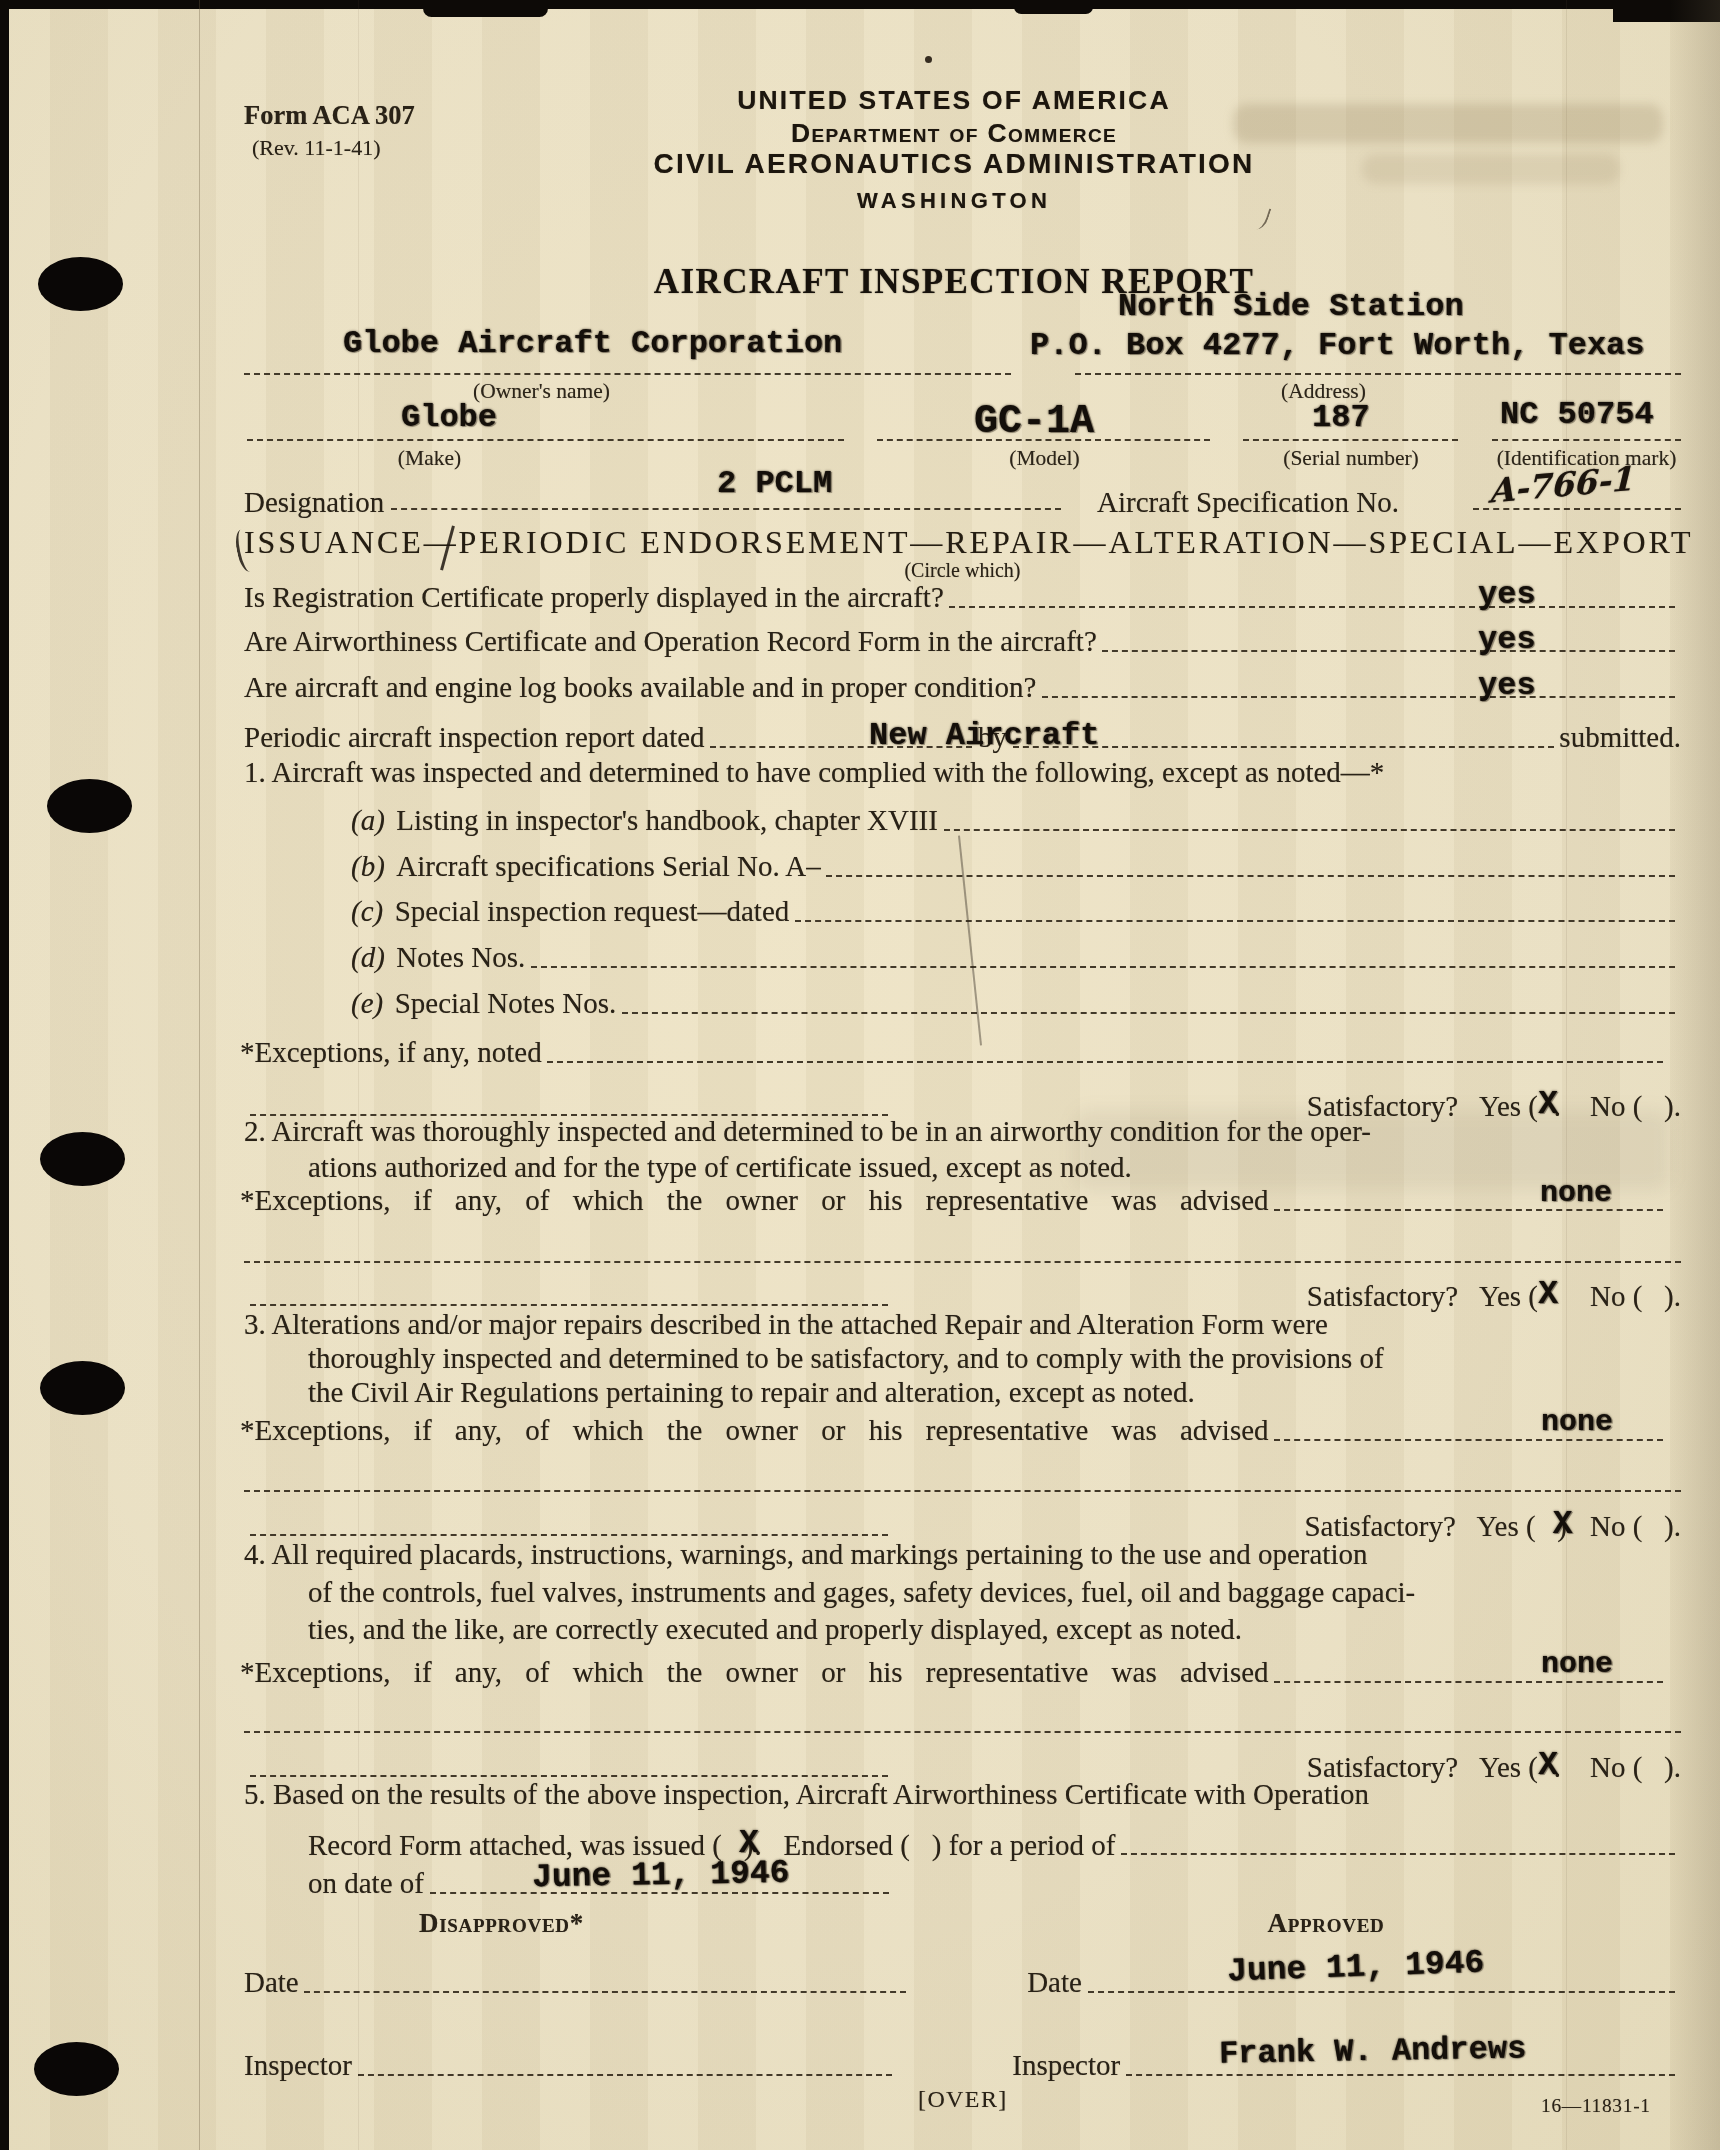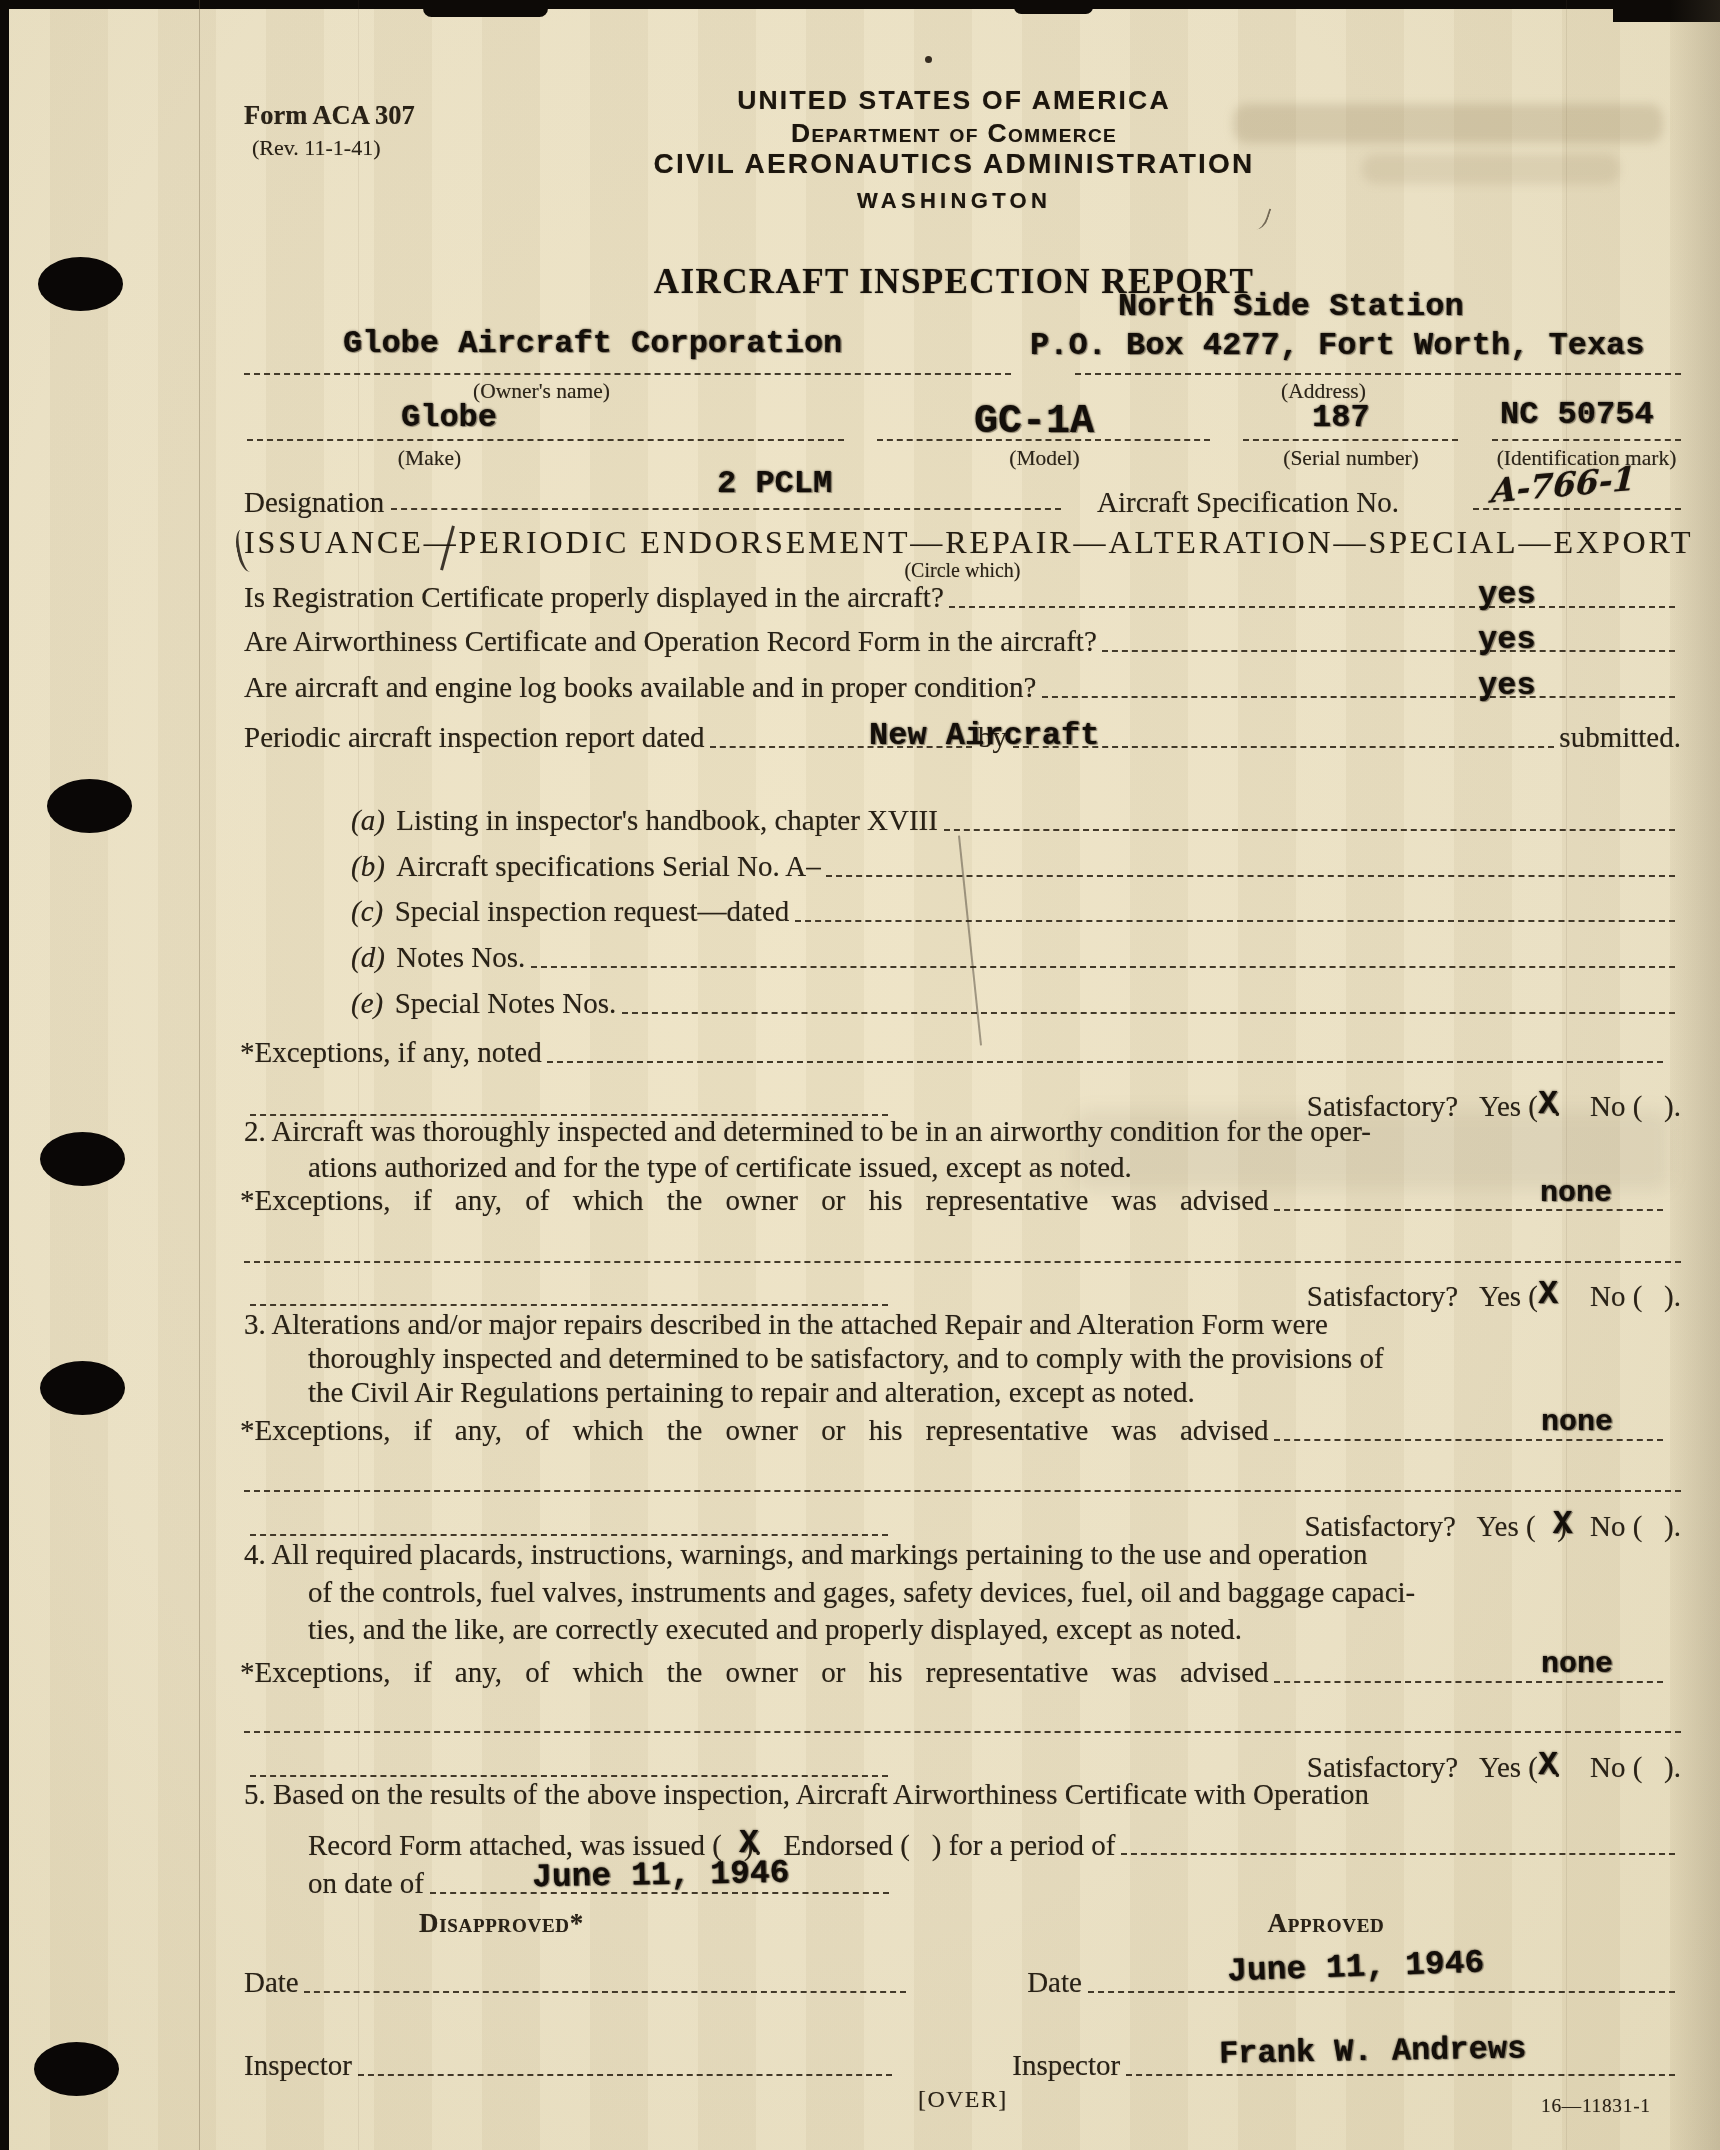--- a/index.html
+++ b/index.html
@@ -125,20 +125,23 @@
   <div class="row" style="top:671px;">
     <span class="t">Are aircraft and engine log books available and in proper condition?</span><span class="dl"></span>
   </div>
   <div class="type" style="left:1478px;top:667px;font-size:32px;">yes</div>
 
   <div class="row" style="top:721px;">
     <span class="t">Periodic aircraft inspection report dated</span><span class="dlw" style="width:262px;"></span><span class="t">by</span><span class="dl"></span><span class="t">submitted.</span>
   </div>
   <div class="type" style="left:869px;top:717px;font-size:32px;">New Aircraft</div>
 
+  <div class="row" style="top:756px;">
+    <span class="t">1. Aircraft was inspected and determined to have complied with the following, except as noted—*</span>
+  </div>
   <div class="row sub" style="top:804px;">
     <span class="t lt">(a)</span><span class="t">Listing in inspector's handbook, chapter XVIII</span><span class="dl"></span>
   </div>
   <div class="row sub" style="top:850px;">
     <span class="t lt">(b)</span><span class="t">Aircraft specifications Serial No. A–</span><span class="dl"></span>
   </div>
   <div class="row sub" style="top:895px;">
     <span class="t lt">(c)</span><span class="t">Special inspection request—dated</span><span class="dl"></span>
   </div>
   <div class="row sub" style="top:941px;">

